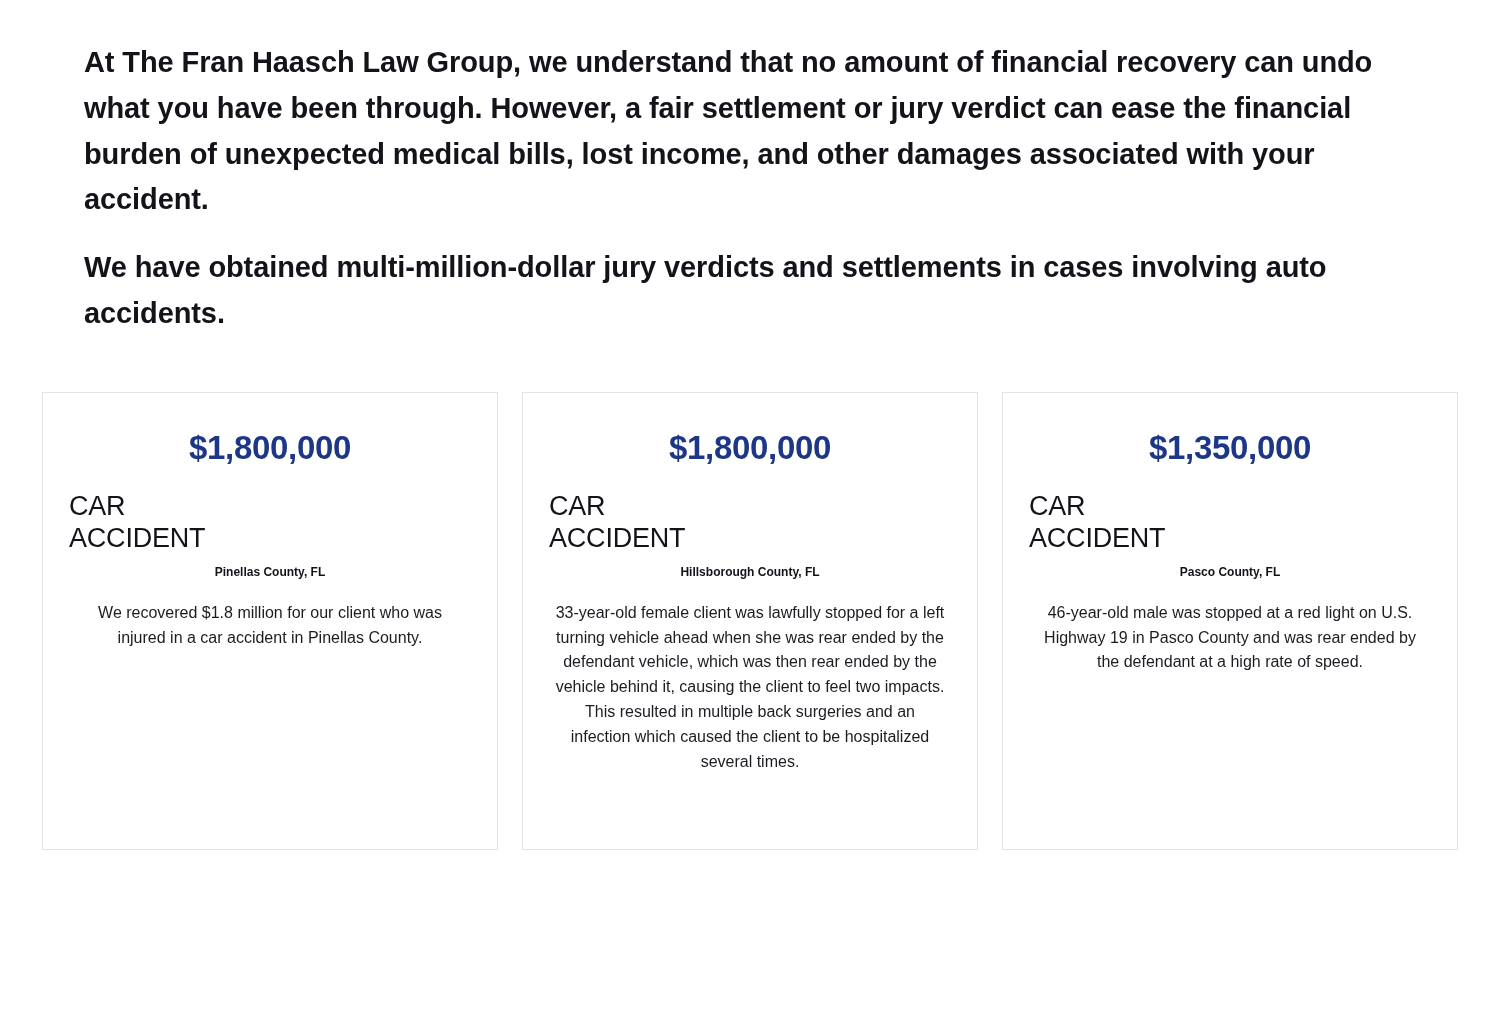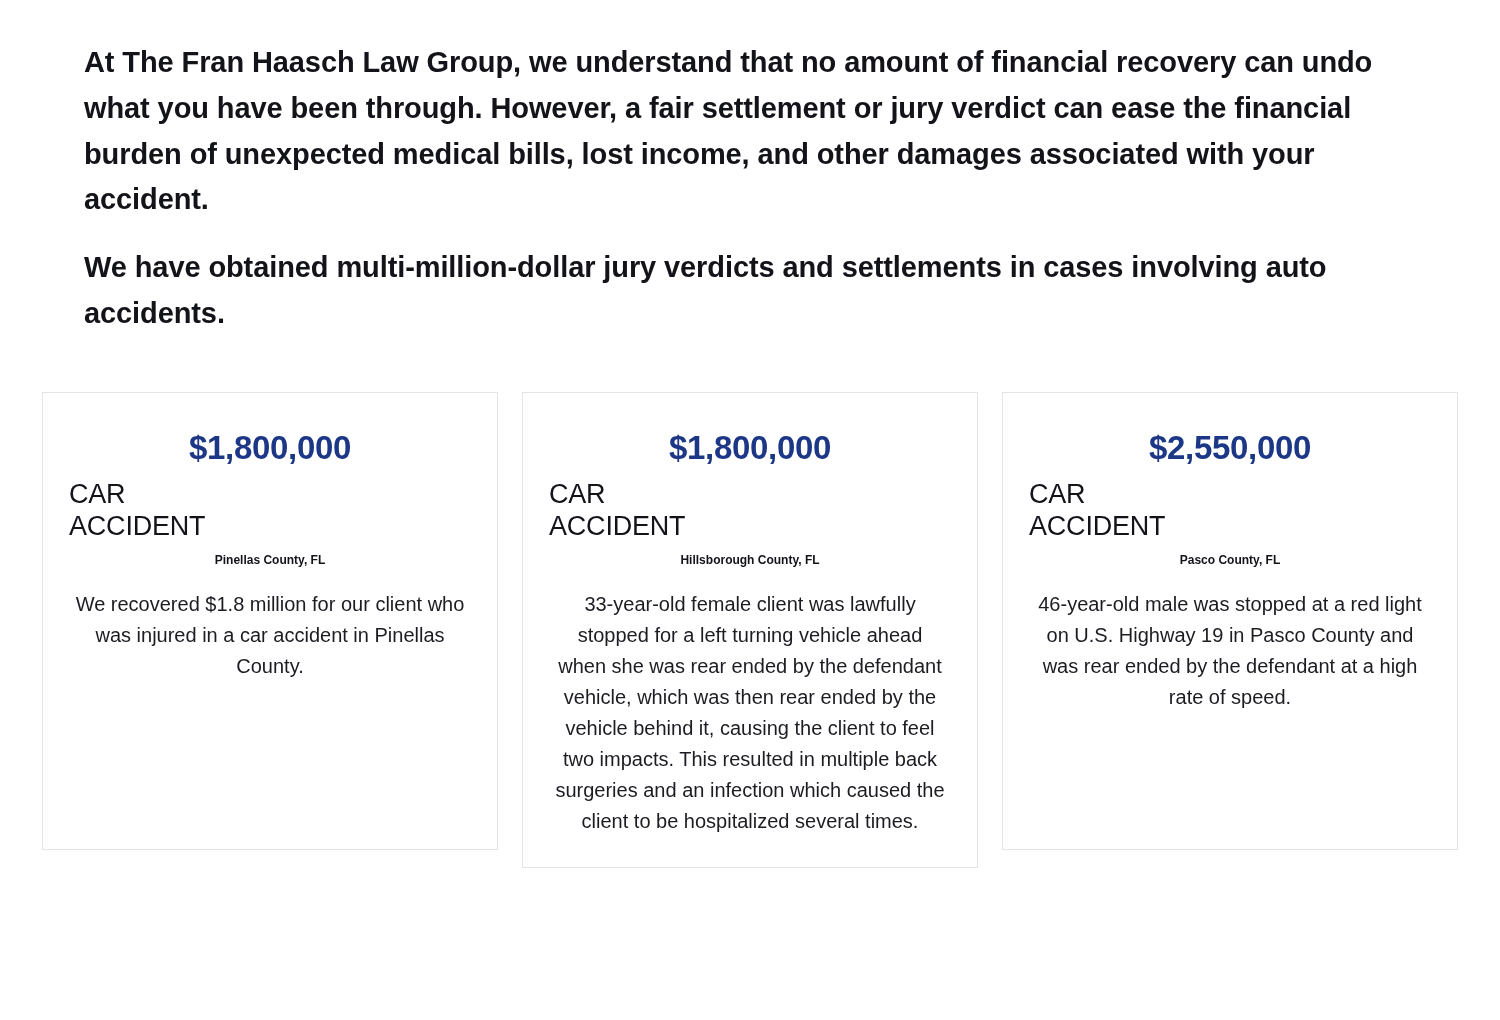--- a/index.html
+++ b/index.html
@@ -56,42 +56,42 @@
   }
   .card.tall {
     min-height: 458px;
   }
   .amount {
     text-align: center;
     font-size: 33px;
     font-weight: 800;
     color: #1d3787;
     letter-spacing: -0.3px;
-    margin: 0 0 12px 0;
+    margin: 0 0 24px 0;
   }
   .case-type {
     text-align: left;
     font-size: 27px;
     font-weight: 400;
     color: #13131a;
     line-height: 1.18;
     letter-spacing: -0.2px;
     margin: 0 0 10px 0;
     white-space: pre-line;
   }
   .county {
     text-align: center;
     font-size: 12px;
     font-weight: 700;
     color: #13131a;
     margin: 0 0 22px 0;
   }
   .desc {
     text-align: center;
-    font-size: 20px;
+    font-size: 16px;
     line-height: 1.55;
     color: #1c1c22;
     margin: 0;
     padding: 0 6px;
   }
 </style>
 </head>
 <body>
 
 <div class="page">
@@ -113,21 +113,21 @@
 
     <div class="card tall">
       <div class="amount">$1,800,000</div>
       <div class="case-type">CAR
 ACCIDENT</div>
       <div class="county">Hillsborough County, FL</div>
       <div class="desc">33-year-old female client was lawfully stopped for a left turning vehicle ahead when she was rear ended by the defendant vehicle, which was then rear ended by the vehicle behind it, causing the client to feel two impacts. This resulted in multiple back surgeries and an infection which caused the client to be hospitalized several times.</div>
     </div>
 
     <div class="card">
-      <div class="amount">$2,550,000</div>
+      <div class="amount">$1,350,000</div>
       <div class="case-type">CAR
 ACCIDENT</div>
       <div class="county">Pasco County, FL</div>
       <div class="desc">46-year-old male was stopped at a red light on U.S. Highway 19 in Pasco County and was rear ended by the defendant at a high rate of speed.</div>
     </div>
 
   </div>
 </div>
 
 </body></html>

